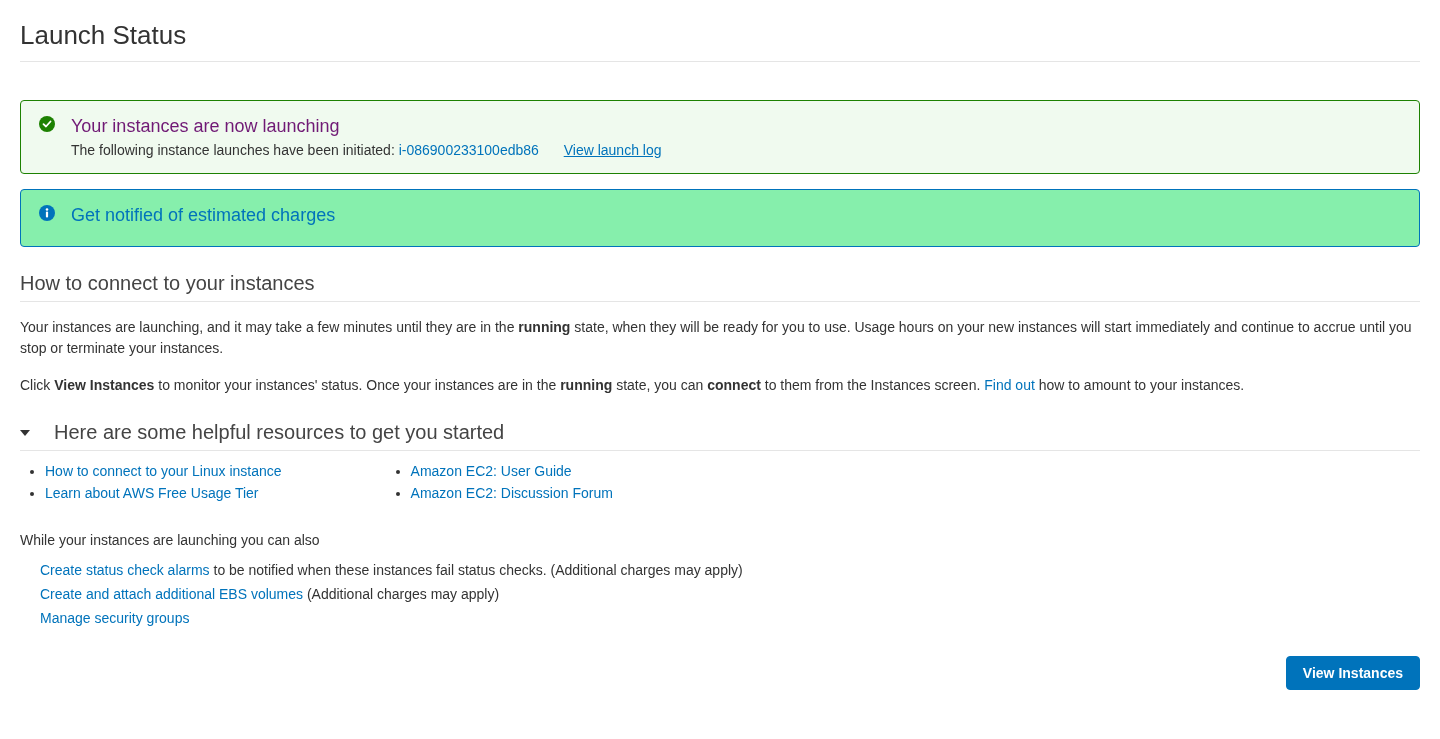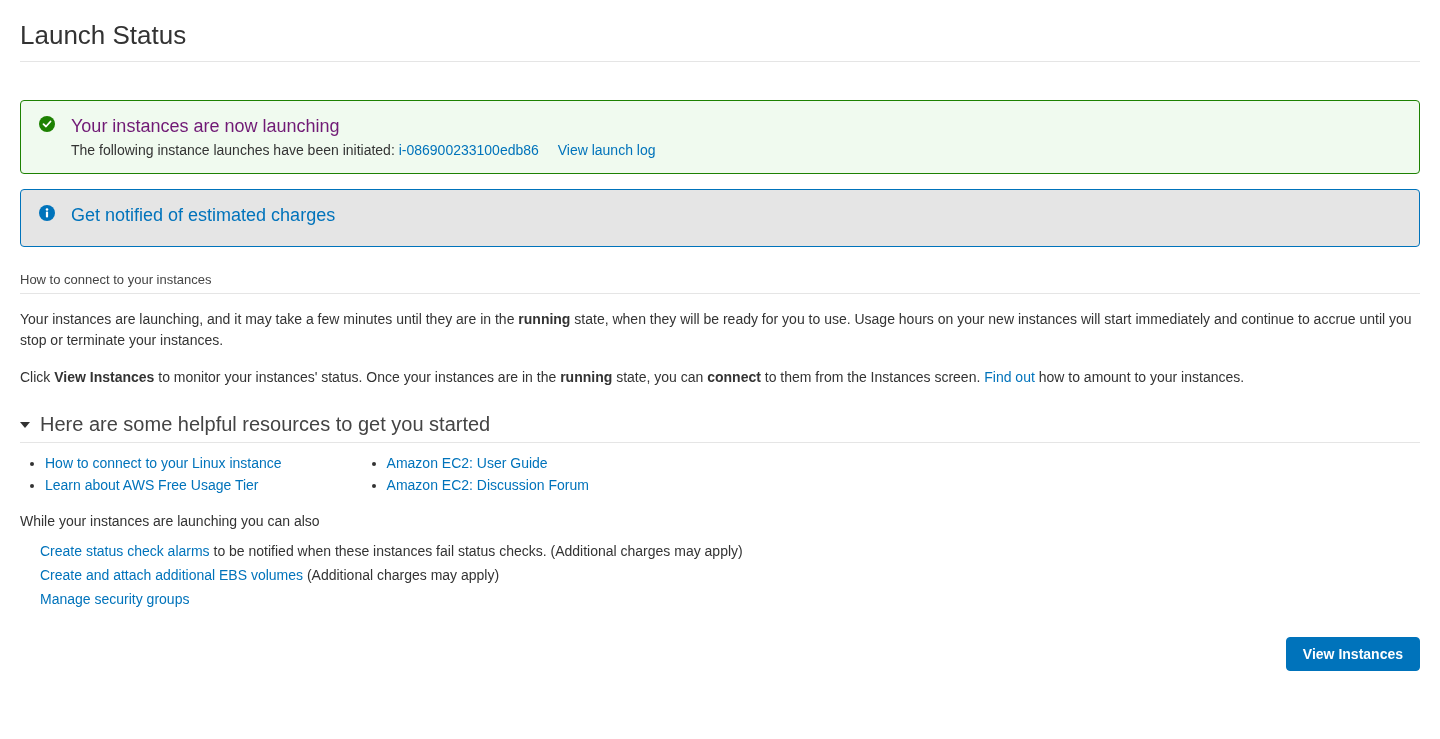--- a/index.html
+++ b/index.html
@@ -22,74 +22,74 @@
       border-radius: 4px;
       padding: 15px 20px 15px 50px;
       margin-bottom: 15px;
       position: relative;
     }
     .alert-success {
       background: #f0faef;
       border: 1px solid #1d8102;
     }
     .alert-info {
-      background: #e5e5e5;
+      background: #86efac;
       border: 1px solid #0073bb;
     }
     .alert-icon {
       position: absolute;
       left: 18px;
       top: 15px;
       width: 18px;
       height: 18px;
     }
     .alert-title {
       font-size: 18px;
       font-weight: 400;
       margin-bottom: 5px;
     }
     .alert-success .alert-title { color: #701a75; }
     .alert-info .alert-title { color: #0073bb; }
     .alert-body { font-size: 14px; color: #333; }
     a, .link { color: #0073bb; text-decoration: none; cursor: pointer; }
-    .gap-link { margin-left: 15px; }
+    .gap-link { margin-left: 21px; text-decoration: underline; }
     .section-title {
-      font-size: 13px;
+      font-size: 20px;
       font-weight: 400;
       color: #444;
       padding-bottom: 6px;
       border-bottom: 1px solid #e5e5e5;
       margin-top: 25px;
       margin-bottom: 15px;
     }
     .para { margin-bottom: 16px; line-height: 1.5; }
     .collapsible-header {
       display: flex;
       align-items: center;
-      gap: 10px;
+      gap: 24px;
       font-size: 20px;
       font-weight: 400;
       color: #444;
       padding-bottom: 6px;
       border-bottom: 1px solid #e5e5e5;
       margin-top: 25px;
       margin-bottom: 12px;
       cursor: pointer;
     }
     .caret {
       width: 0; height: 0;
       border-left: 5px solid transparent;
       border-right: 5px solid transparent;
       border-top: 6px solid #333;
       display: inline-block;
     }
     .columns {
       display: flex;
-      gap: 80px;
-      margin-bottom: 14px;
+      gap: 104px;
+      margin-bottom: 25px;
     }
     .columns ul { list-style: disc; padding-left: 25px; }
     .columns li { margin-bottom: 6px; }
     .sub-para { margin-bottom: 14px; }
     .action-list { padding-left: 20px; }
     .action-list div { margin-bottom: 8px; }
     .footer-actions {
       margin-top: 30px;
       text-align: right;
     }

